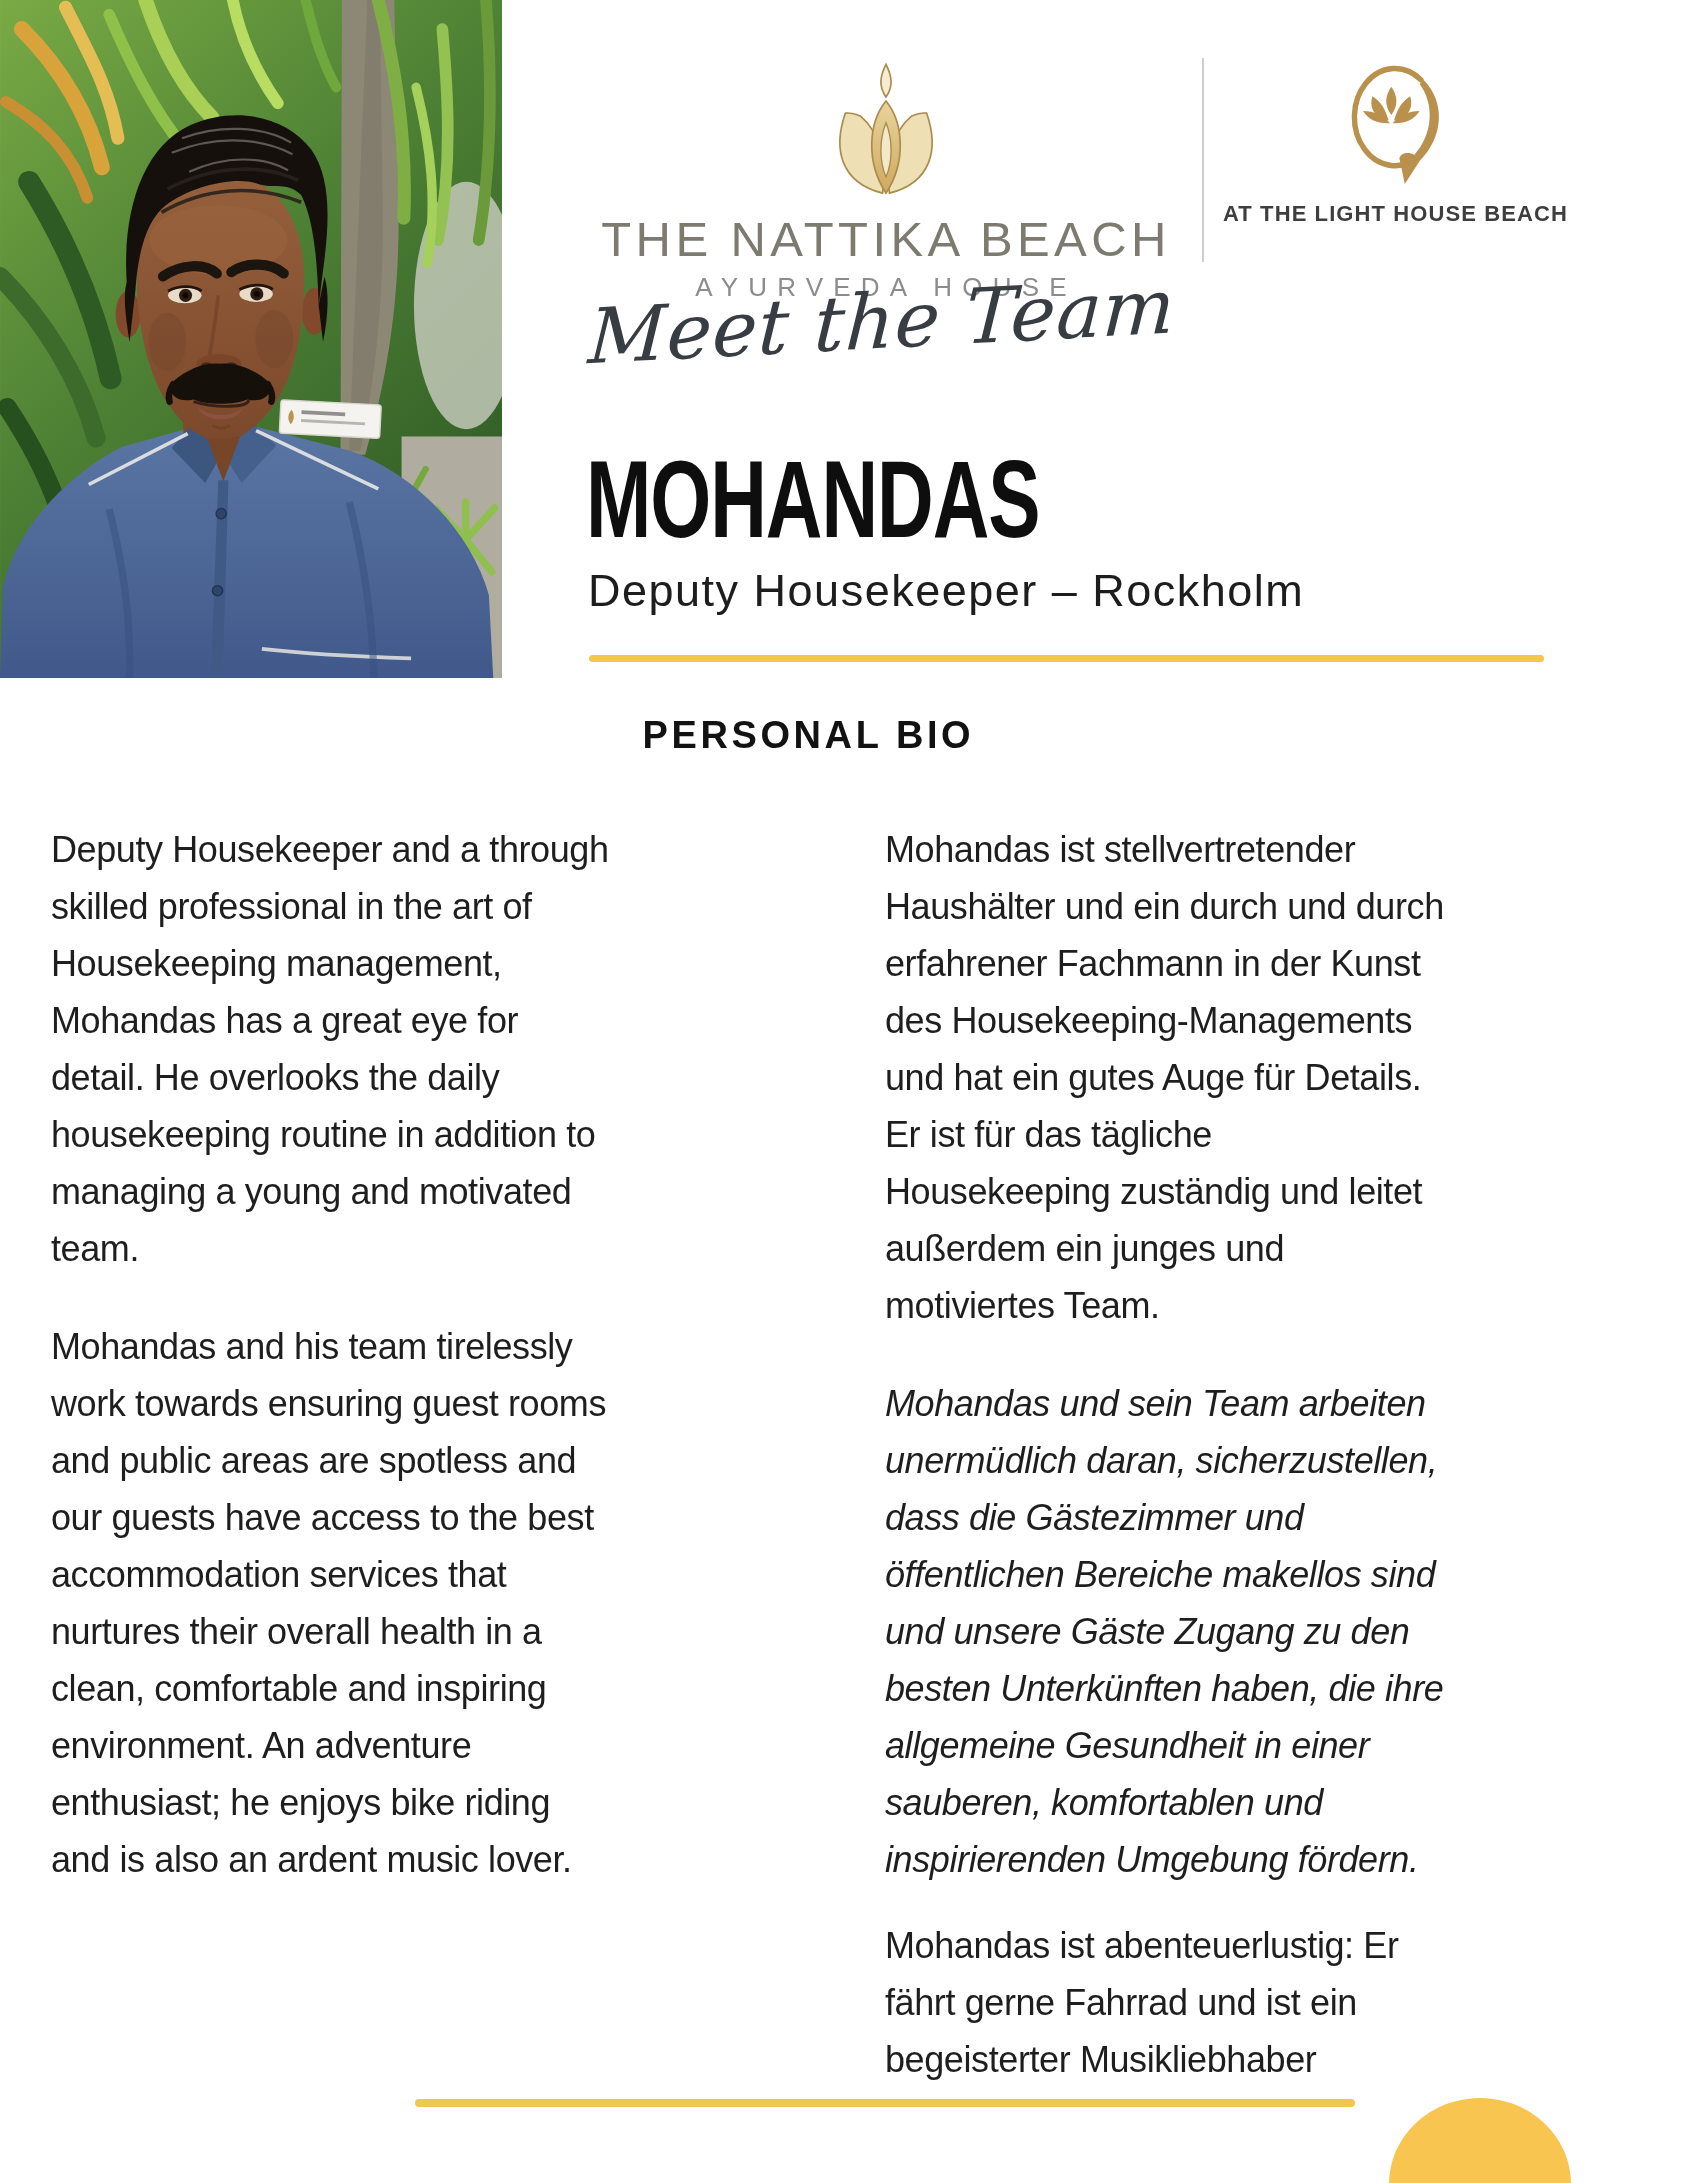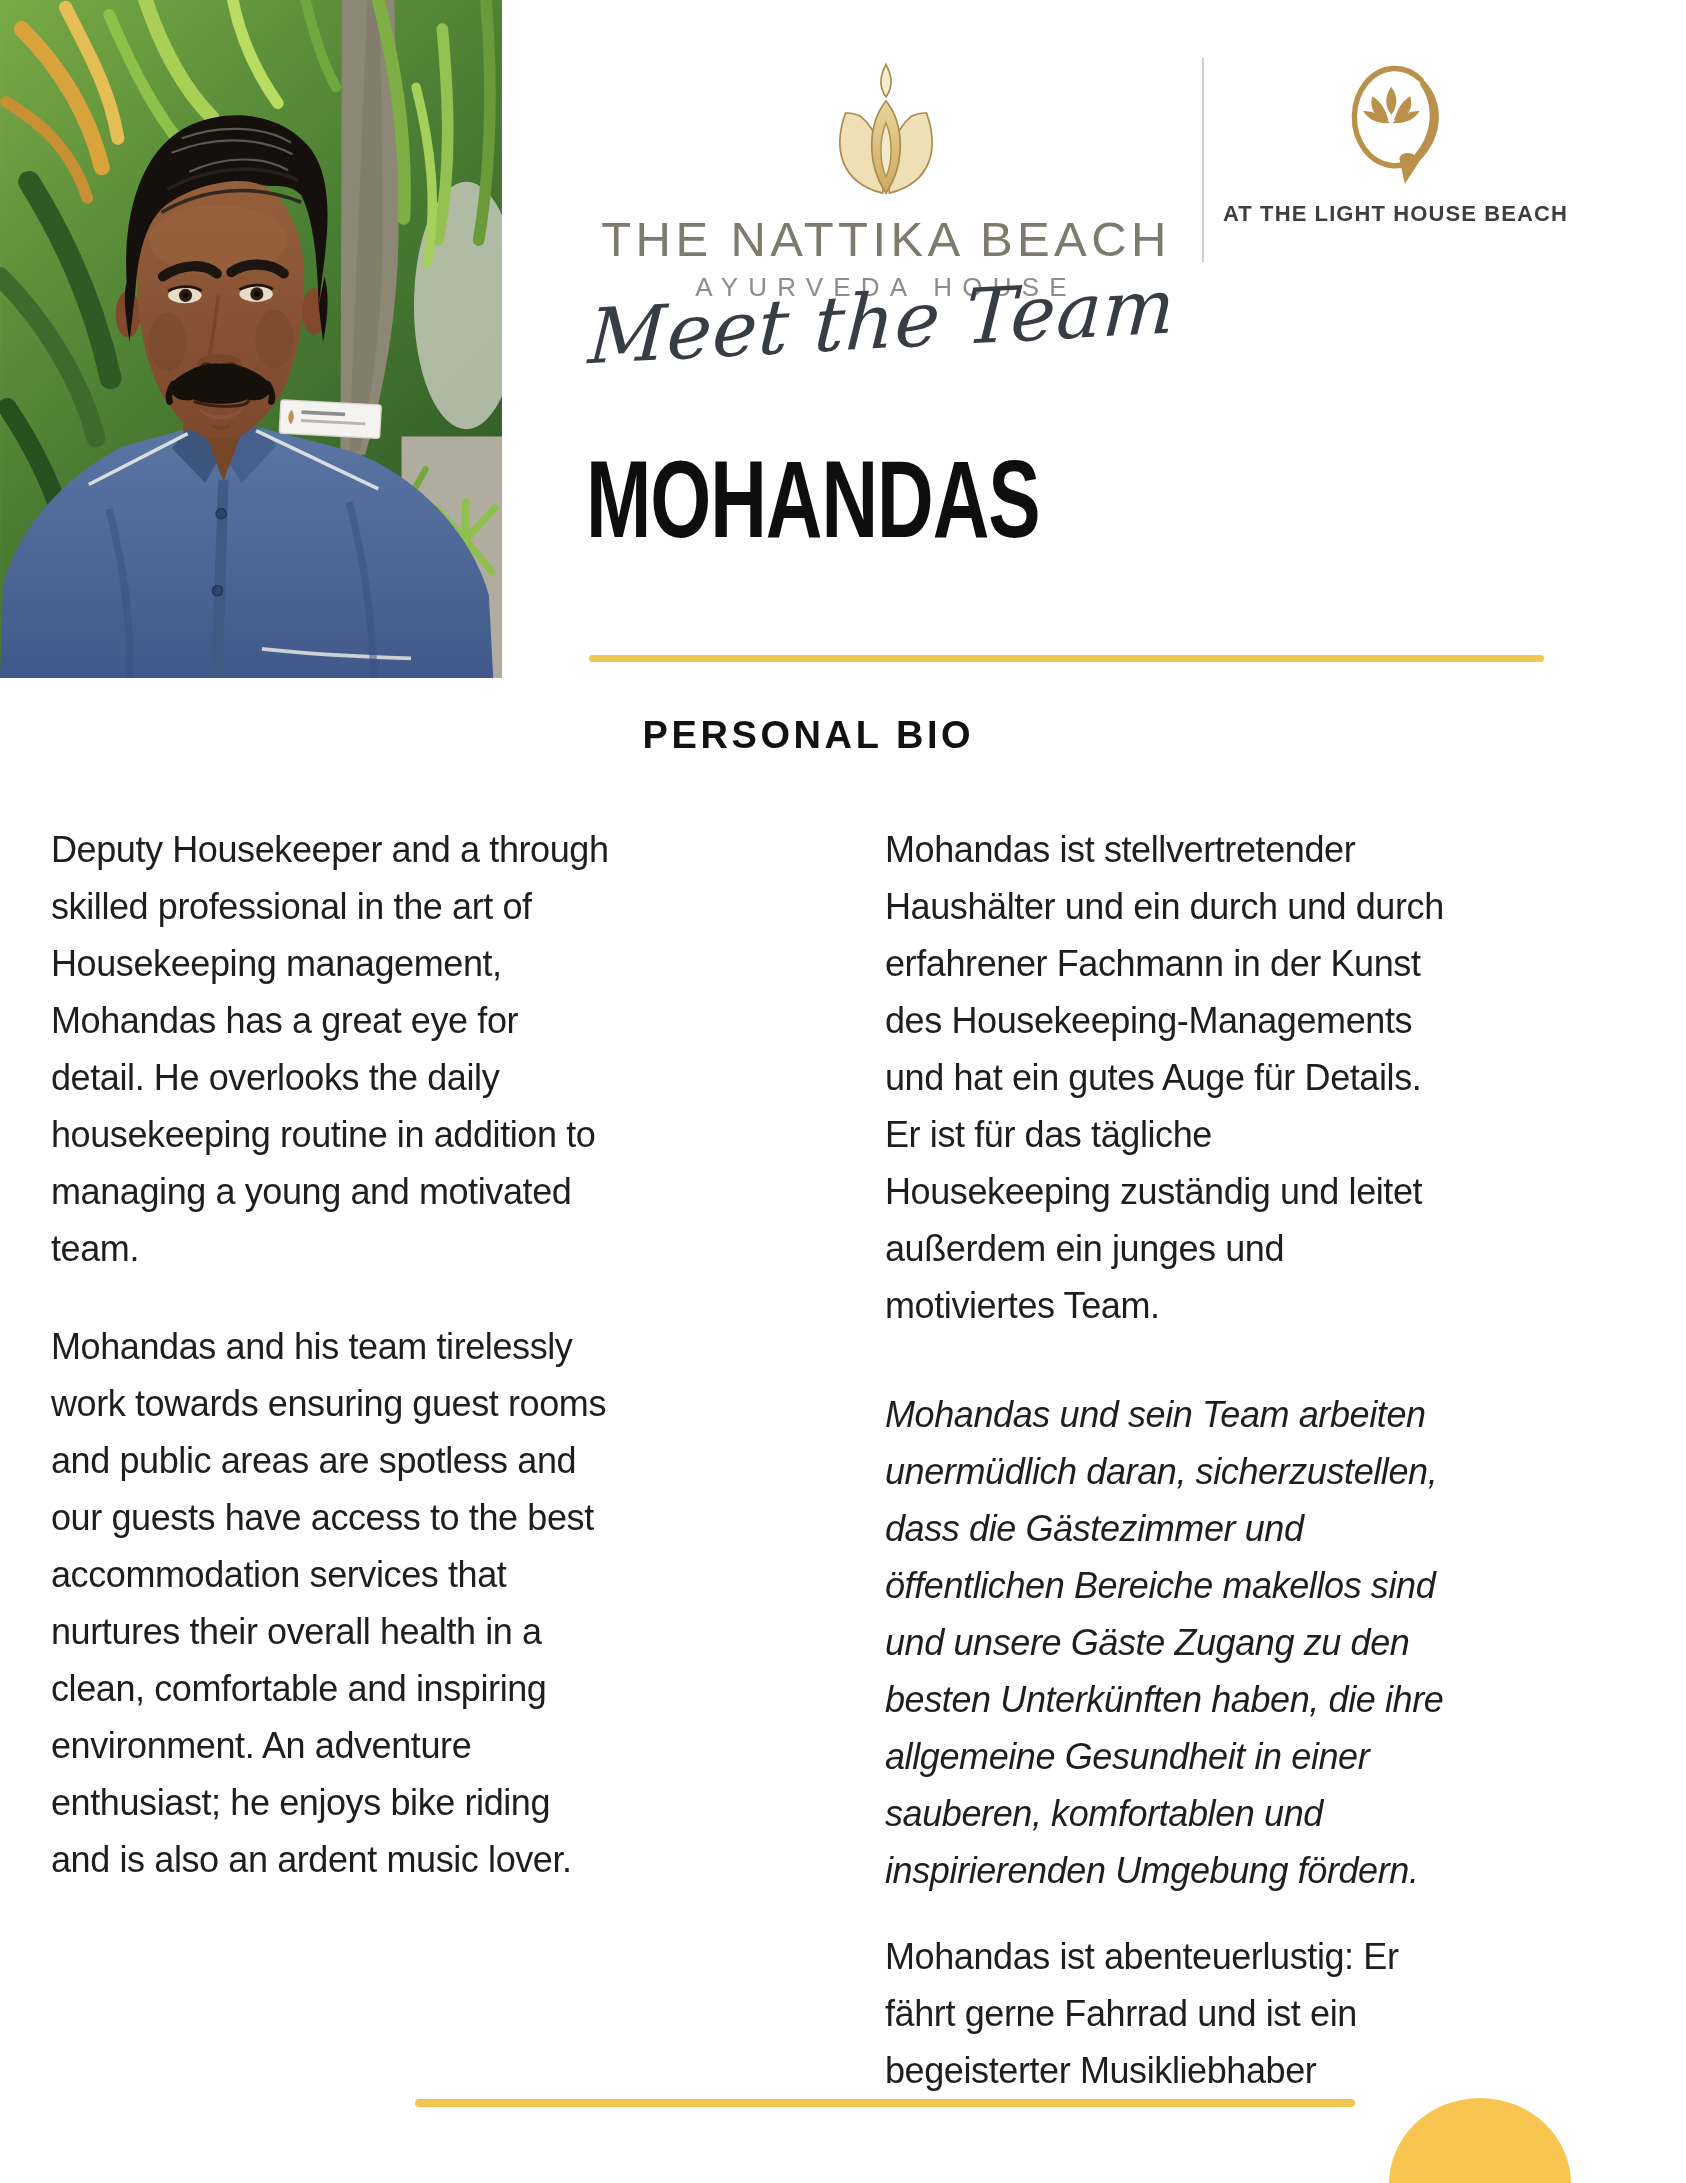--- a/index.html
+++ b/index.html
@@ -93,21 +93,21 @@
   .col{position:absolute;top:821px;}
   .col p{
     margin:0;
     font-size:36px;line-height:57px;letter-spacing:-0.4px;
     font-weight:400;color:#1e1e1e;
     white-space:pre-line;
   }
   .col-left{left:51px;width:804px;}
   .col-right{left:885px;width:793px;}
   .col-left p.p1{margin-bottom:41px;}
-  .col-right p.p1{margin-bottom:52px;}
+  .col-right p.p1{margin-bottom:41px;}
   .col-right p.p2{margin-bottom:29px;font-style:italic;}
   
   .gold-rule-bottom{
     position:absolute;left:415px;top:2099px;width:940px;height:8px;
     background:#F2C750;border-radius:4.4px;
   }
   .gold-dome{
     position:absolute;left:1389px;top:2098px;width:182px;height:87px;
     background:#F8C550;
     border-radius:91px 91px 0 0 / 86px 86px 0 0;
@@ -265,20 +265,21 @@
       <path d="M48,58 C43,75 50,89 72,94 C67,77 60,65 48,58 Z" fill="#b9914c"></path>
       <path d="M104,58 C109,75 102,89 80,94 C85,77 92,65 104,58 Z" fill="#b9914c"></path>
       <path d="M34,80 C42,93 56,99 74,98 C64,86 50,80 34,80 Z" fill="#b9914c"></path>
       <path d="M118,80 C110,93 96,99 78,98 C88,86 102,80 118,80 Z" fill="#b9914c"></path>
     </svg>
     <div class="rockholm-sub">AT THE LIGHT HOUSE BEACH</div>
   </div>
 
   <div class="script-title">Meet the Team</div>
   <div class="person-name">MOHANDAS</div>
+  <div class="person-role">Deputy Housekeeper – Rockholm</div>
   <div class="gold-rule-top"></div>
 
   <div class="bio-heading">PERSONAL BIO</div>
 
   <div class="col col-left">
     <p class="p1">Deputy Housekeeper and a through
 skilled professional in the art of
 Housekeeping management,
 Mohandas has a great eye for
 detail. He overlooks the daily

